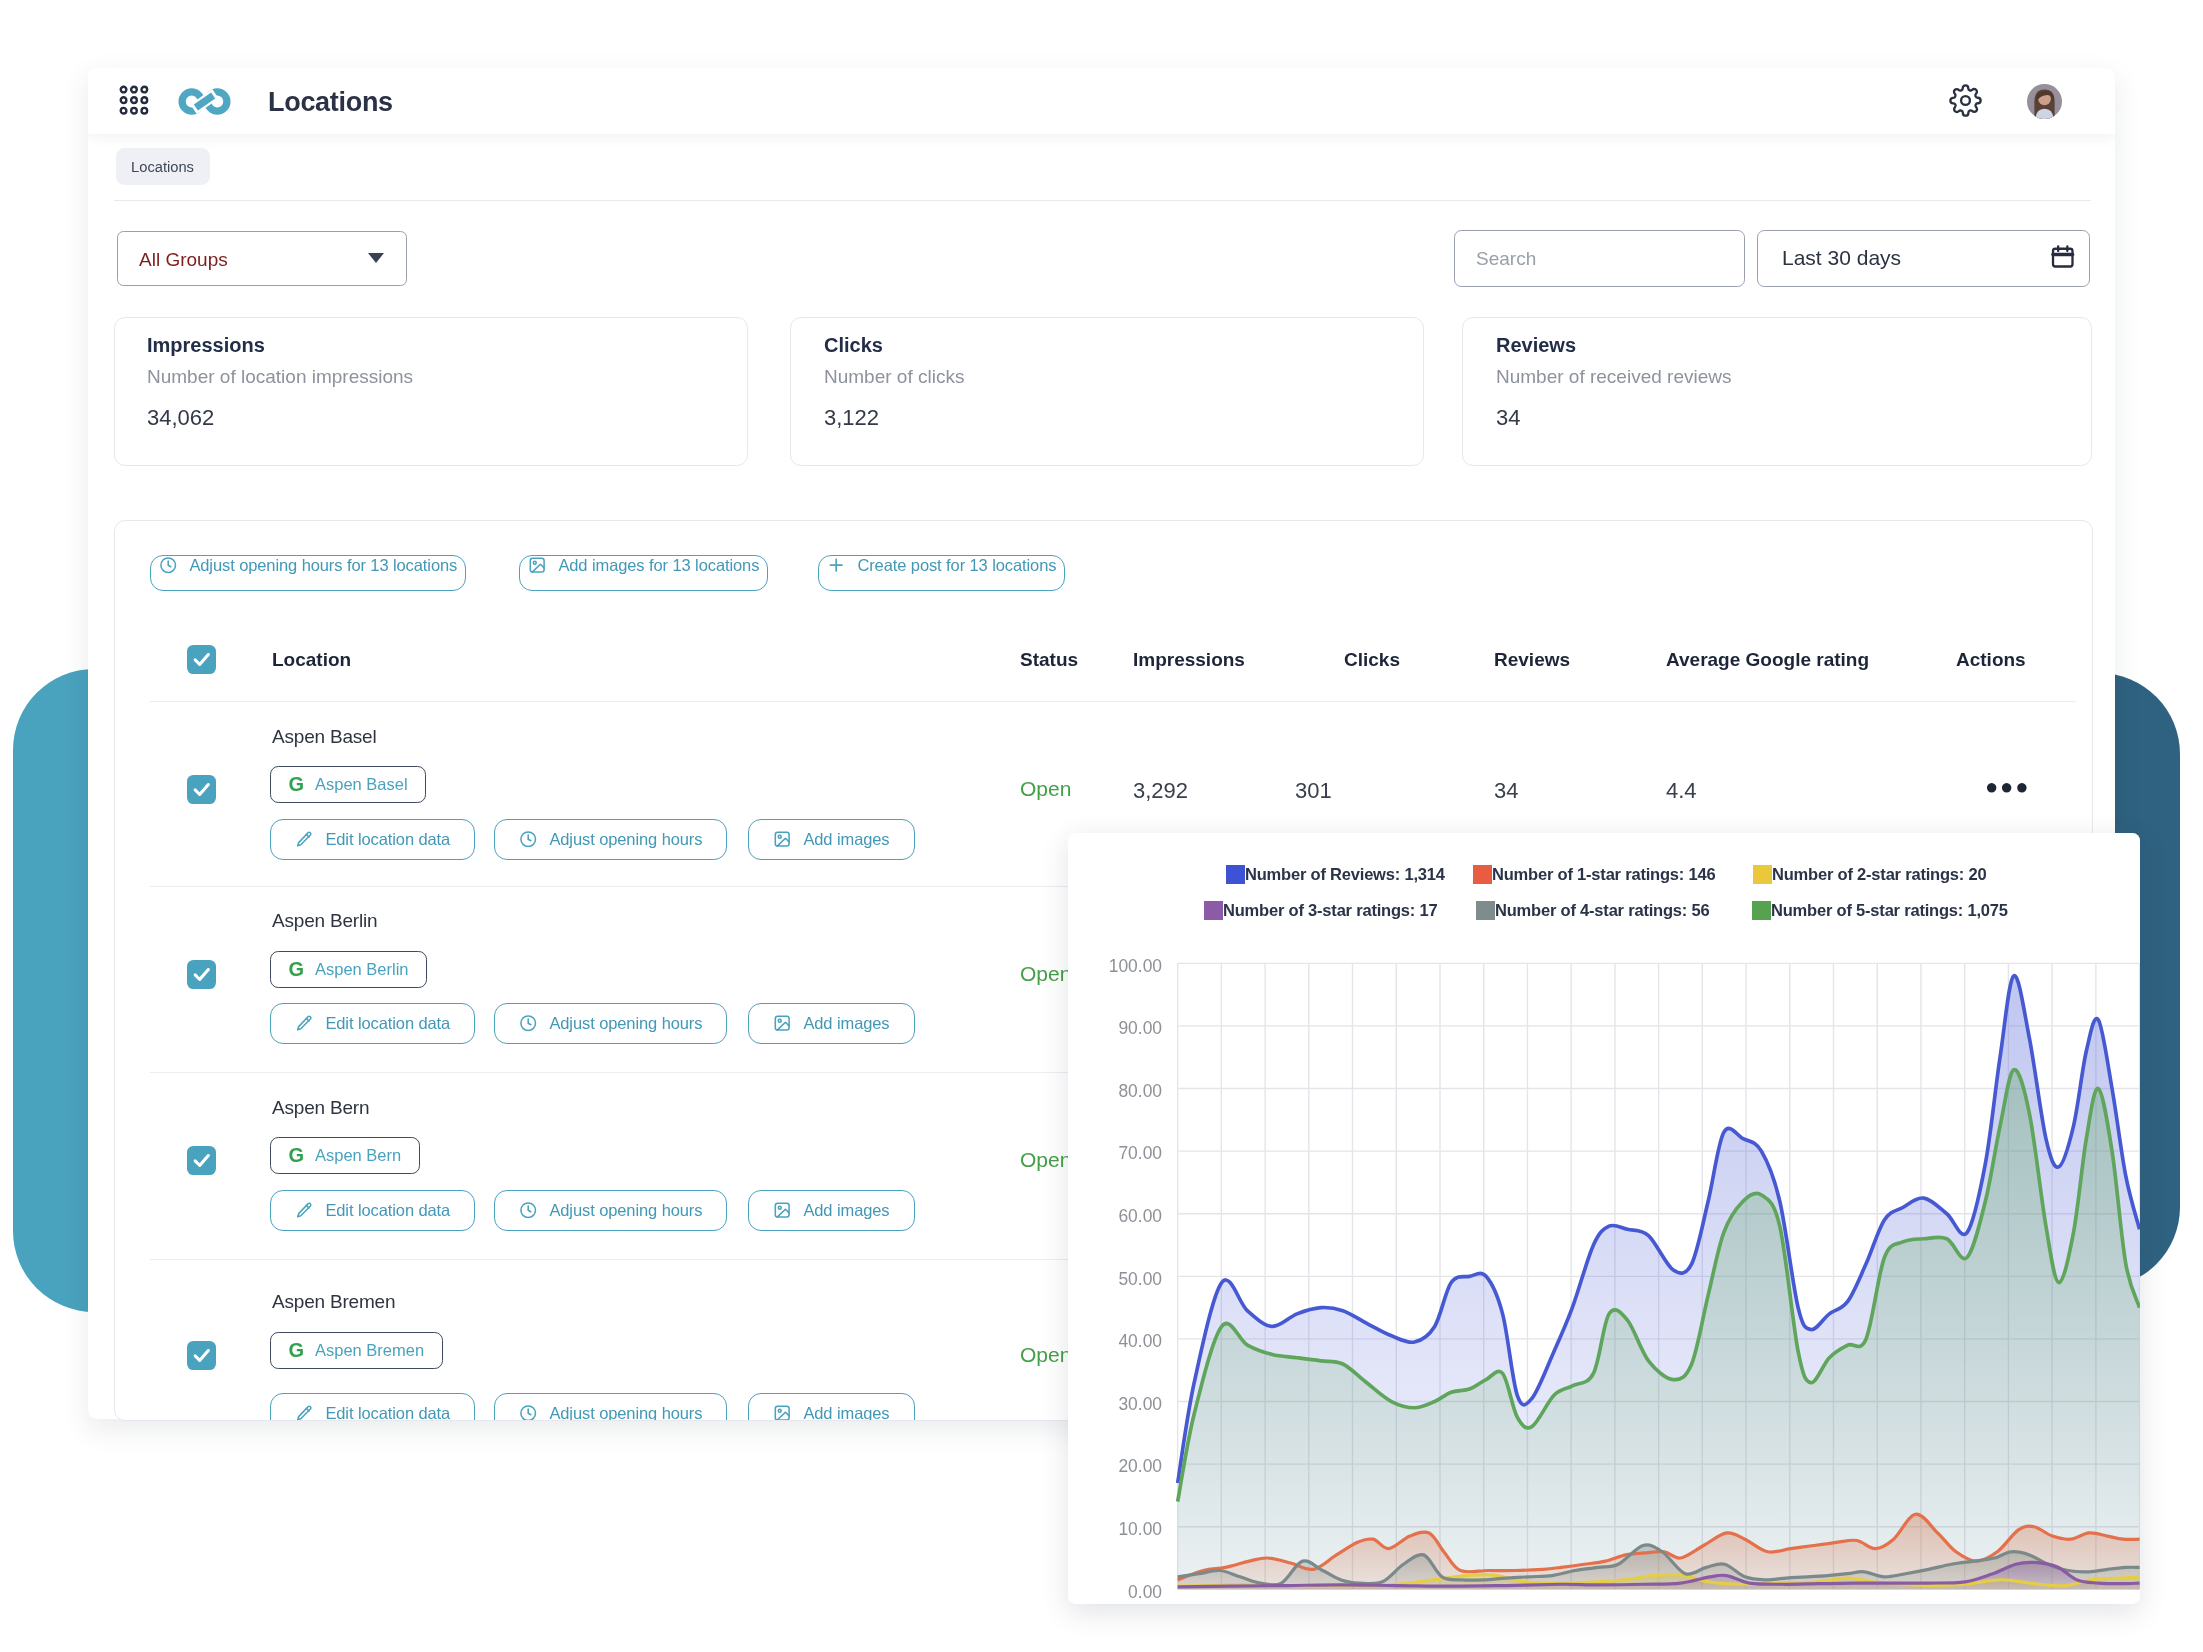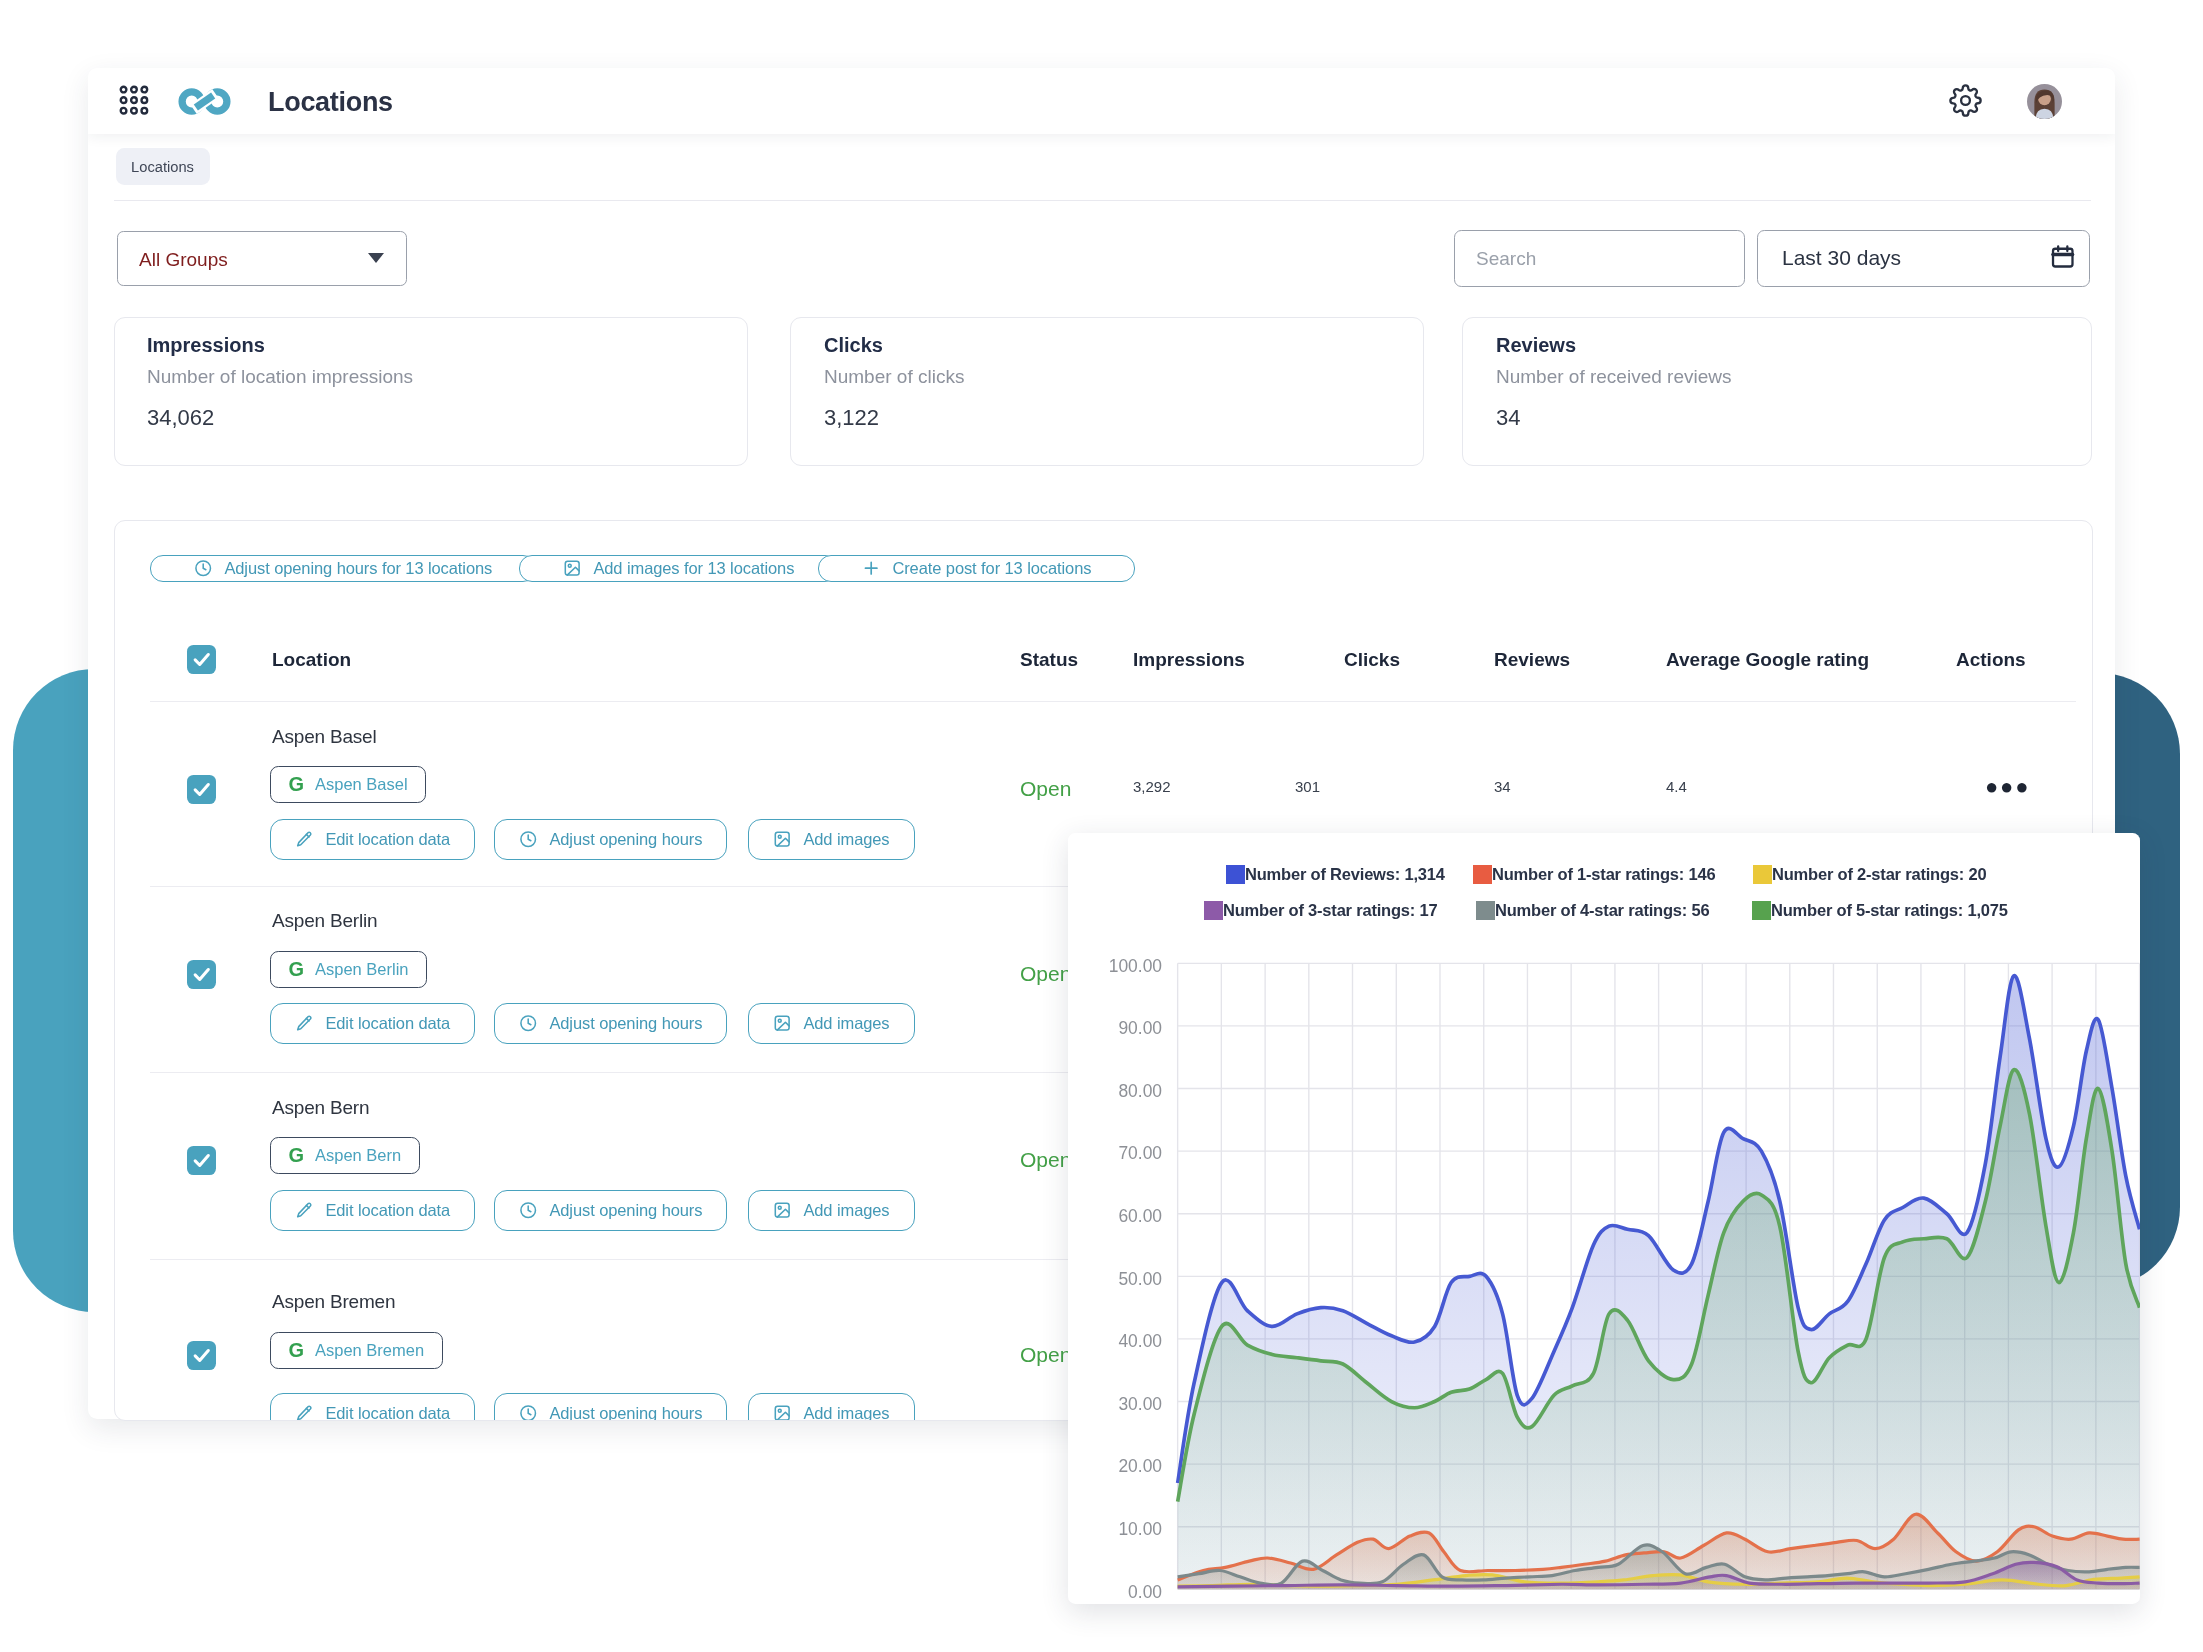--- a/index.html
+++ b/index.html
@@ -1,27 +1,27 @@
 <!DOCTYPE html>
 <html style="font-size:14.7px"><head><meta charset="utf-8"><style>
 html,body{margin:0;padding:0}
 body{width:2204px;height:1653px;position:relative;overflow:hidden;background:#fff;font-family:"Liberation Sans",sans-serif;}
 .abs{position:absolute}
 .card{background:#fff;border:1.4px solid #e7e8ee;border-radius:11px}
 .statT{font-size:20px;font-weight:700;color:#222d47}
 .statS{font-size:19px;color:#8d929d}
 .statV{font-size:22px;color:#323947}
-.tealbtn{display:inline-flex;align-items:center;gap:12px;border:1.8px solid #49a2be;border-radius:13px;color:#4398b6;font-size:16.5px;height:27px;padding:0 43px;box-sizing:border-box;background:#fff;letter-spacing:-0.1px}
+.tealbtn{display:inline-flex;align-items:flex-start;gap:12px;border:1.8px solid #49a2be;border-radius:13px;color:#4398b6;font-size:16.5px;height:36px;padding:0 8px;box-sizing:border-box;background:#fff;letter-spacing:-0.1px}
 .rowbtn{display:inline-flex;align-items:center;gap:12px;border:1.8px solid #49a2be;border-radius:13px;color:#4398b6;font-size:16.5px;height:41px;padding:0 24px;box-sizing:border-box;background:#fff;letter-spacing:-0.1px}
 .th{font-size:19px;font-weight:700;color:#1d2638}
 .rowname{font-size:19px;color:#2f3540;letter-spacing:-0.2px}
 .chip{display:inline-flex;align-items:center;gap:11px;border:1.8px solid #3d4a5e;border-radius:8.3px;height:37px;padding:0 17.4px;box-sizing:border-box;background:#fff;font-size:16.5px;color:#49a2be}
 .gicon{color:#33a04f;font-weight:700;font-size:20px}
 .open{font-size:21px;color:#43a047}
-.val{font-size:15px;color:#39404d}
+.val{font-size:22px;color:#39404d}
 .rowline{width:1926px;border-top:1.4px solid #ececf1}
 .leg{display:flex;align-items:center;font-size:16.5px;font-weight:700;color:#2a3347;letter-spacing:-0.2px}
 .sq{width:19px;height:19px;display:inline-block;flex:none}
 </style></head><body>
 
 <div class="abs" style="left:13px;top:669px;width:266px;height:643px;background:#49a2be;border-radius:81px"></div>
 <div class="abs" style="left:1910px;top:673px;width:270px;height:615px;background:#2f6280;border-radius:81px"></div>
 
 <div class="abs" style="left:88px;top:68px;width:2027px;height:1351px;background:#fff;border-radius:9.2px;box-shadow:0 9.2px 27.5px rgba(40,50,70,.10);overflow:hidden">
   <div class="abs" style="left:0;top:0;width:2027px;height:66px;background:#fff;box-shadow:0 2.8px 13px rgba(30,40,60,.07)"></div>

